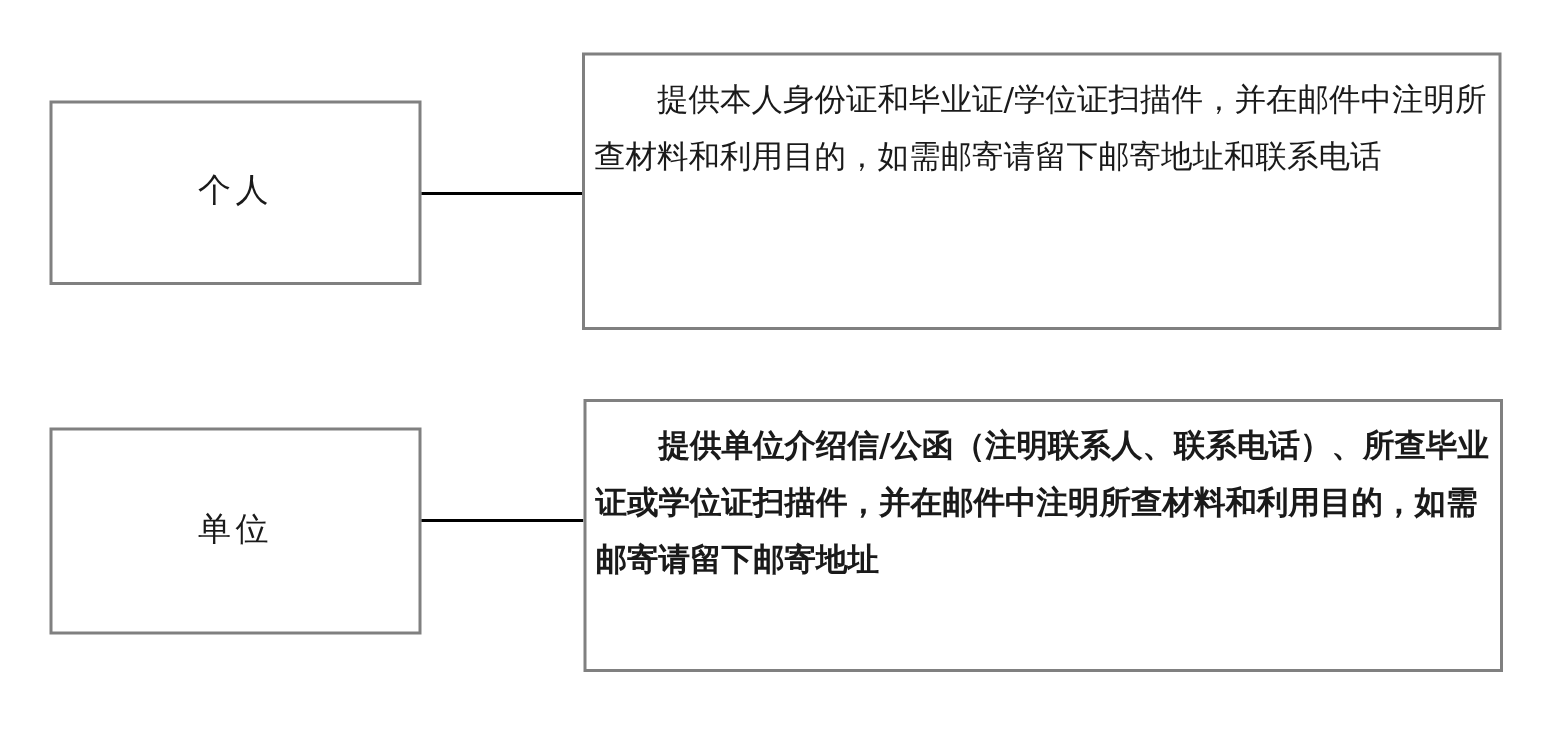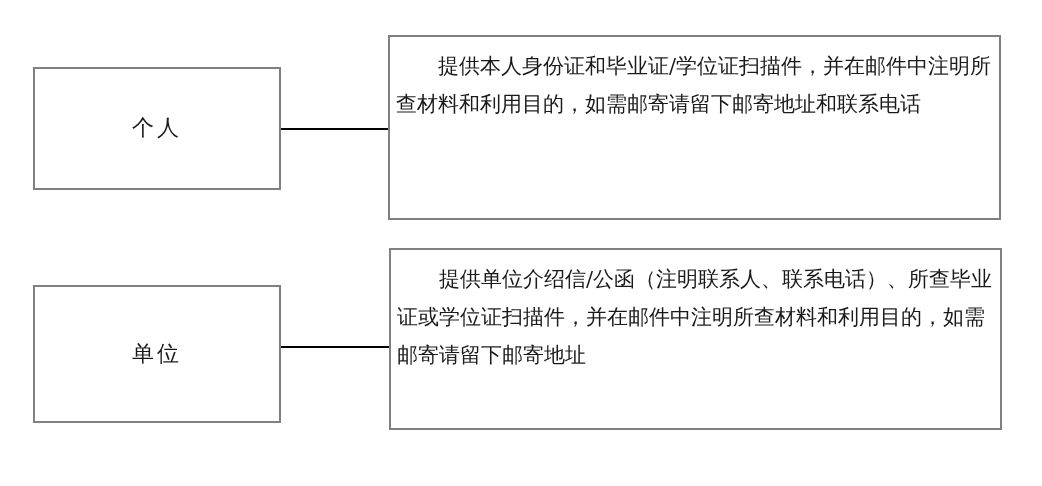--- a/index.html
+++ b/index.html
@@ -57,21 +57,21 @@
     position: absolute;
     background: #000000;
     height: 2px;
   }
   
   #label-box-1 { left: 33px; top: 67px; width: 248px; height: 123px; }
   #content-box-1 { left: 388px; top: 35px; width: 613px; height: 185px; }
   #connector-1 { left: 281px; top: 128px; width: 107px; }
   
   #label-box-2 { left: 33px; top: 285px; width: 248px; height: 138px; }
-  #content-box-2 { left: 389px; top: 248px; width: 613px; height: 182px; }
+  #content-box-2 { left: 389px; top: 266px; width: 613px; height: 182px; font-weight: bold; }
   #connector-2 { left: 281px; top: 346px; width: 108px; }
 </style>
 </head>
 <body>
 
 <div id="canvas">
 
   <div class="label-box" id="label-box-1">
     <span class="label-text">个人</span>
   </div>

